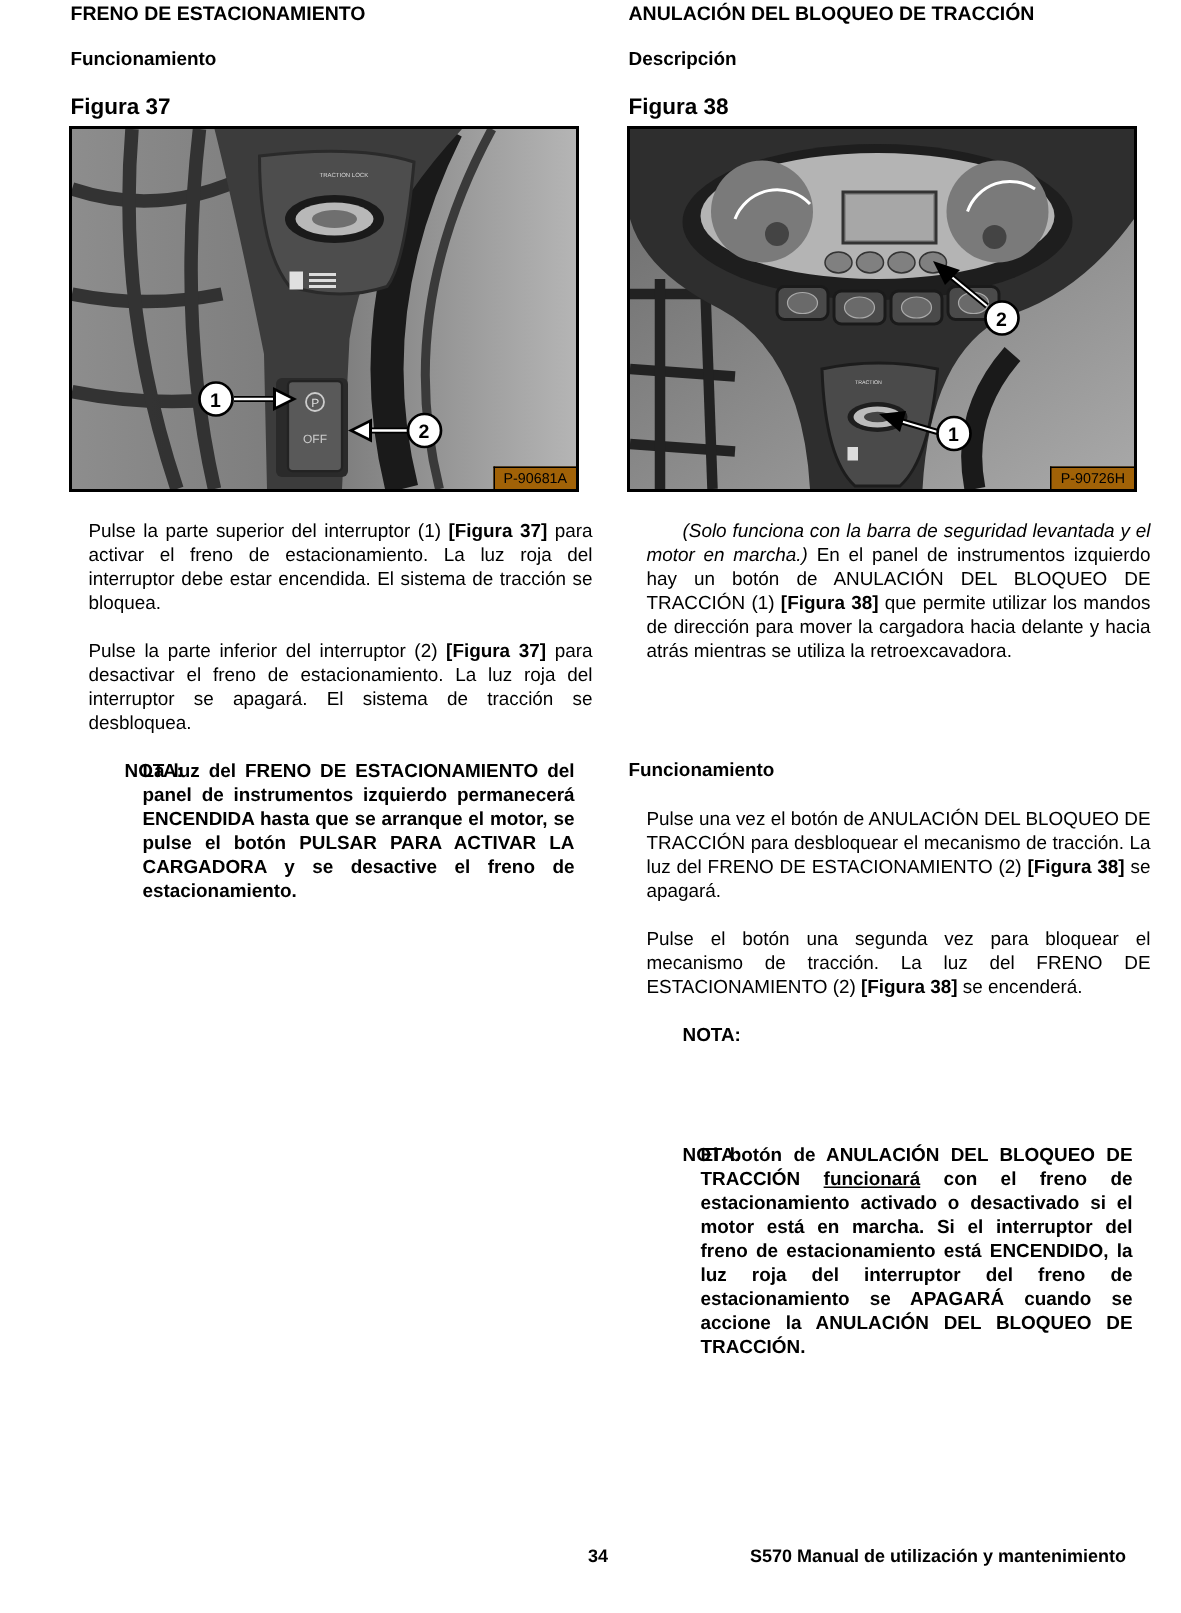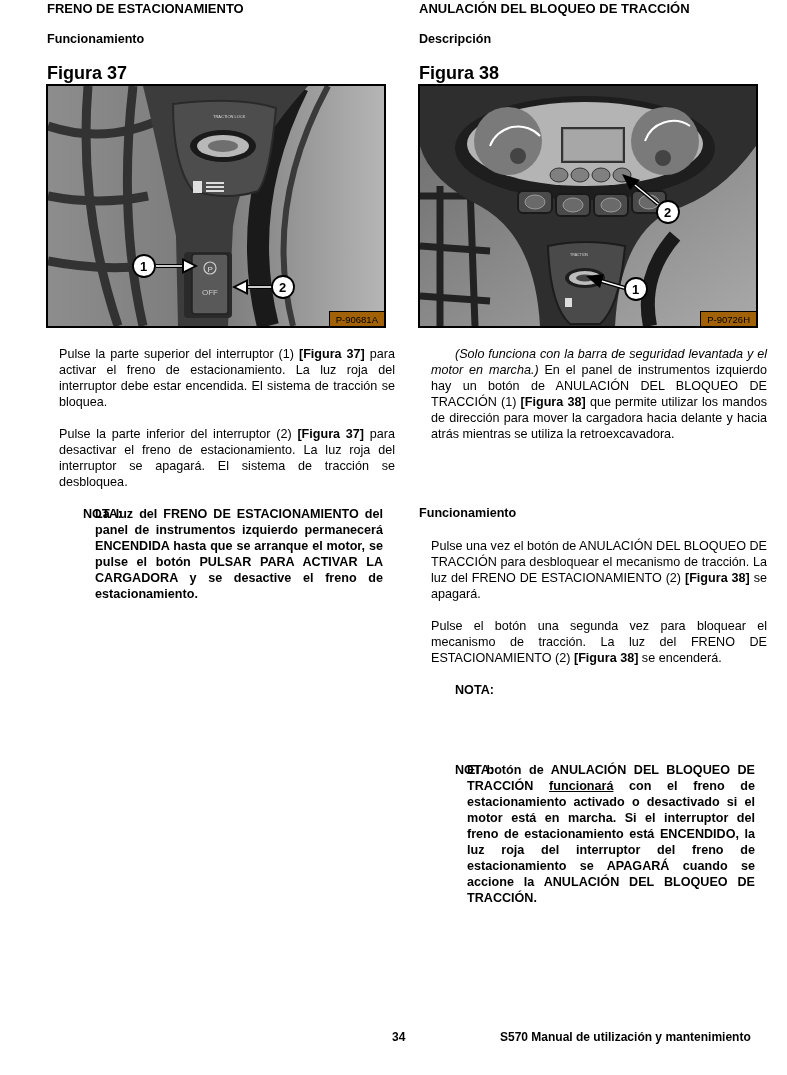--- a/index.html
+++ b/index.html
@@ -5,21 +5,21 @@
   html, body { margin: 0; padding: 0; background: #ffffff; }
   body {
     width: 787px; height: 1075px; position: relative; overflow: hidden;
     font-family: "Liberation Sans", sans-serif; color: #000; font-size: 12.6px;
   }
   .col { position: absolute; top: 0; }
   .col-left { left: 47px; width: 336px; }
   .col-right { left: 419px; width: 336px; }
   .h1 { position: absolute; font-weight: bold; font-size: 13px; top: 1px; left: 0; white-space: nowrap; }
   .h2 { position: absolute; font-weight: bold; font-size: 12.6px; left: 0; white-space: nowrap; }
-  .figlabel { position: absolute; font-weight: bold; font-size: 18px; left: 0; top: 63px; white-space: nowrap; text-align: center; }
+  .figlabel { position: absolute; font-weight: bold; font-size: 15px; left: 0; top: 63px; white-space: nowrap; text-align: center; }
   .figure {
     position: absolute; left: -1px; top: 84px; width: 336px; height: 240px;
     border: 2px solid #000; overflow: hidden; background: #9a9a9a;
   }
   .figure svg { display: block; width: 100%; height: 100%; }
   .figcode {
     position: absolute; right: 0; bottom: 0; background: #a16207; border-left: 1px solid #000; border-top: 1px solid #000;
     font-size: 9.5px; padding: 1px 6px 0 6px; height: 13px; line-height: 13px; white-space: nowrap;
   }
   .para { position: absolute; left: 12px; width: 336px; text-align: justify; line-height: 16px; font-size: 12.6px; }

